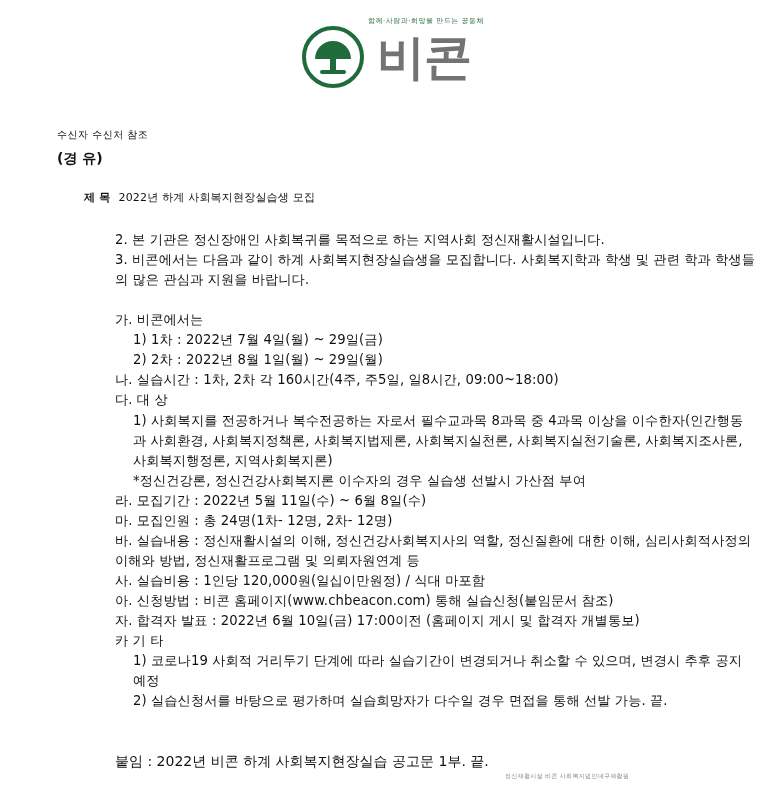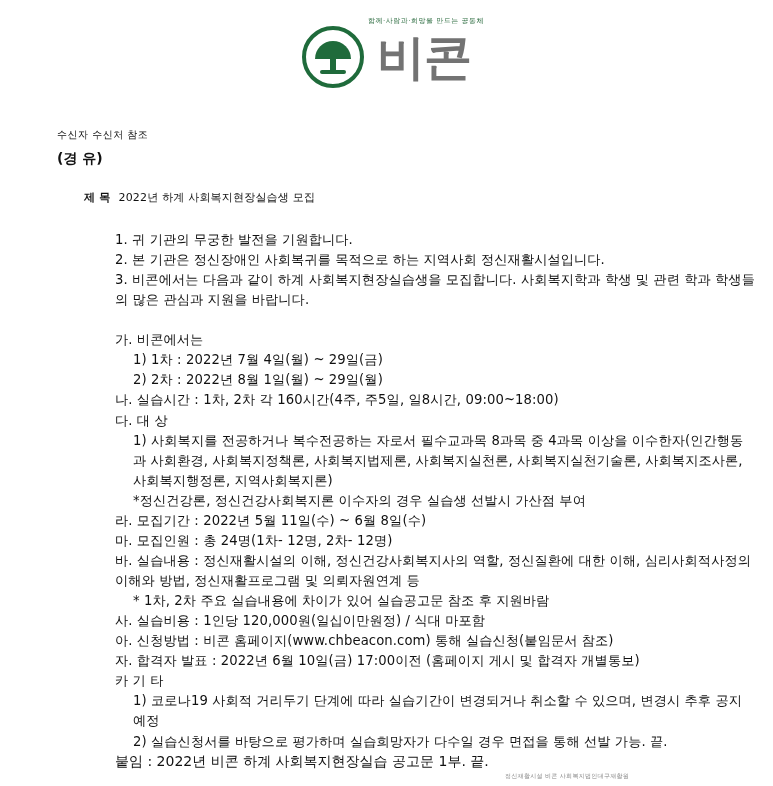--- a/index.html
+++ b/index.html
@@ -176,42 +176,40 @@
     </div>
   </div>
 
   <div class="recipient">수신자 수신처 참조</div>
   <div class="via">(경 유)</div>
   <div class="subject">
     <span class="lbl">제  목</span><span>2022년 하계 사회복지현장실습생 모집</span>
   </div>
 
   <div class="body-block">
-    <p class="para">1. 귀 기관의 무궁한 발전을 기원합니다.</p>
     <p class="para">2. 본 기관은 정신장애인 사회복귀를 목적으로 하는 지역사회 정신재활시설입니다.</p>
     <p class="para">3. 비콘에서는 다음과 같이 하계 사회복지현장실습생을 모집합니다. 사회복지학과 학생 및 관련 학과 학생들의 많은 관심과 지원을 바랍니다.</p>
 
     <div class="gap-lg"></div>
 
     <p class="sec-head">가. 비콘에서는</p>
     <p class="para lvl1">1) 1차 : 2022년 7월 4일(월) ~ 29일(금)</p>
     <p class="para lvl1">2) 2차 : 2022년 8월 1일(월) ~ 29일(월)</p>
 
     <p class="sec-head">나. 실습시간 : 1차, 2차 각 160시간(4주, 주5일, 일8시간, 09:00~18:00)</p>
 
     <p class="sec-head">다. 대    상</p>
     <p class="para lvl1">1) 사회복지를 전공하거나 복수전공하는 자로서 필수교과목 8과목 중 4과목 이상을 이수한자(인간행동과 사회환경, 사회복지정책론, 사회복지법제론, 사회복지실천론, 사회복지실천기술론, 사회복지조사론, 사회복지행정론, 지역사회복지론)</p>
     <p class="para lvl1">*정신건강론, 정신건강사회복지론 이수자의 경우 실습생 선발시 가산점 부여</p>
 
     <p class="sec-head">라. 모집기간 : 2022년 5월 11일(수) ~ 6월 8일(수)</p>
 
     <p class="sec-head">마. 모집인원 : 총 24명(1차- 12명, 2차- 12명)</p>
 
     <p class="sec-head">바. 실습내용 : 정신재활시설의 이해, 정신건강사회복지사의 역할, 정신질환에 대한 이해, 심리사회적사정의 이해와 방법, 정신재활프로그램 및 의뢰자원연계 등</p>
-    <p class="para lvl1">* 1차, 2차 주요 실습내용에 차이가 있어 실습공고문 참조 후 지원바람</p>
 
     <p class="sec-head">사. 실습비용 : 1인당 120,000원(일십이만원정) / 식대 마포함</p>
 
     <p class="sec-head">아. 신청방법 : 비콘 홈페이지(www.chbeacon.com) 통해 실습신청(붙임문서 참조)</p>
 
     <p class="sec-head">자. 합격자 발표 : 2022년 6월 10일(금) 17:00이전 (홈페이지 게시 및 합격자 개별통보)</p>
 
 
     <p class="sec-head">카  기  타</p>
     <p class="para lvl1">1) 코로나19 사회적 거리두기 단계에 따라 실습기간이 변경되거나 취소할 수 있으며, 변경시 추후 공지 예정</p>

